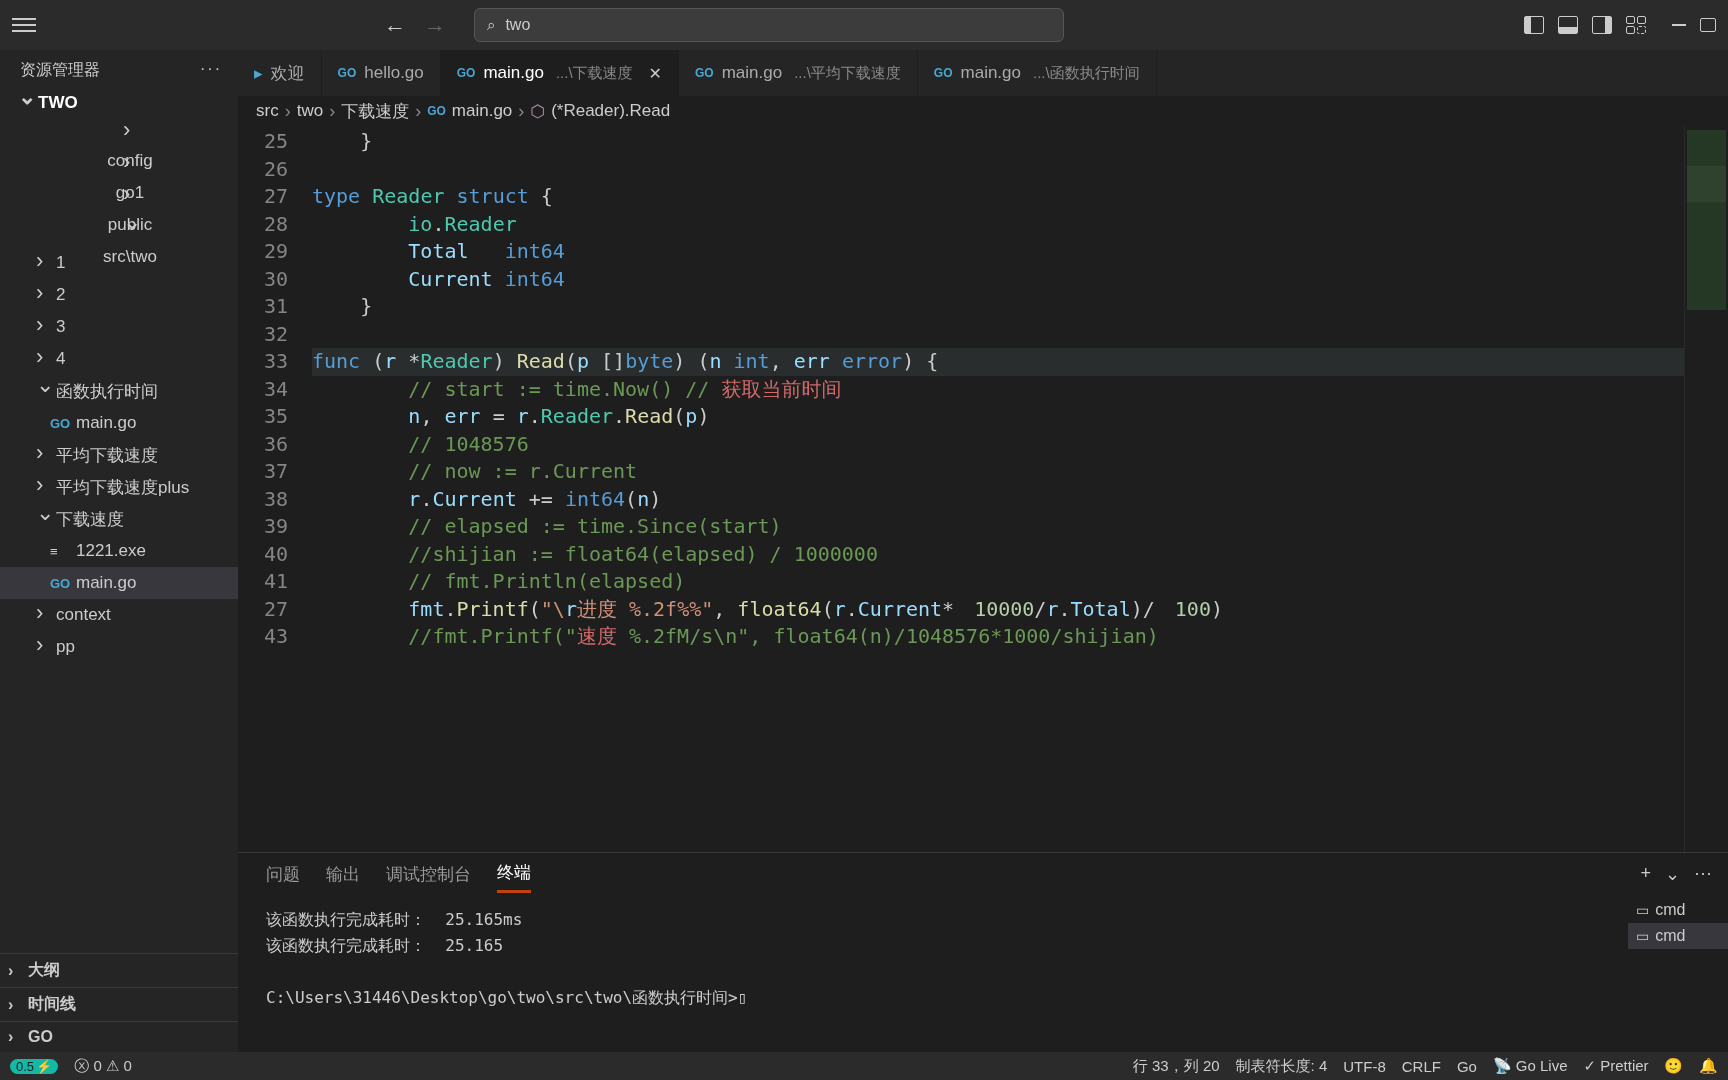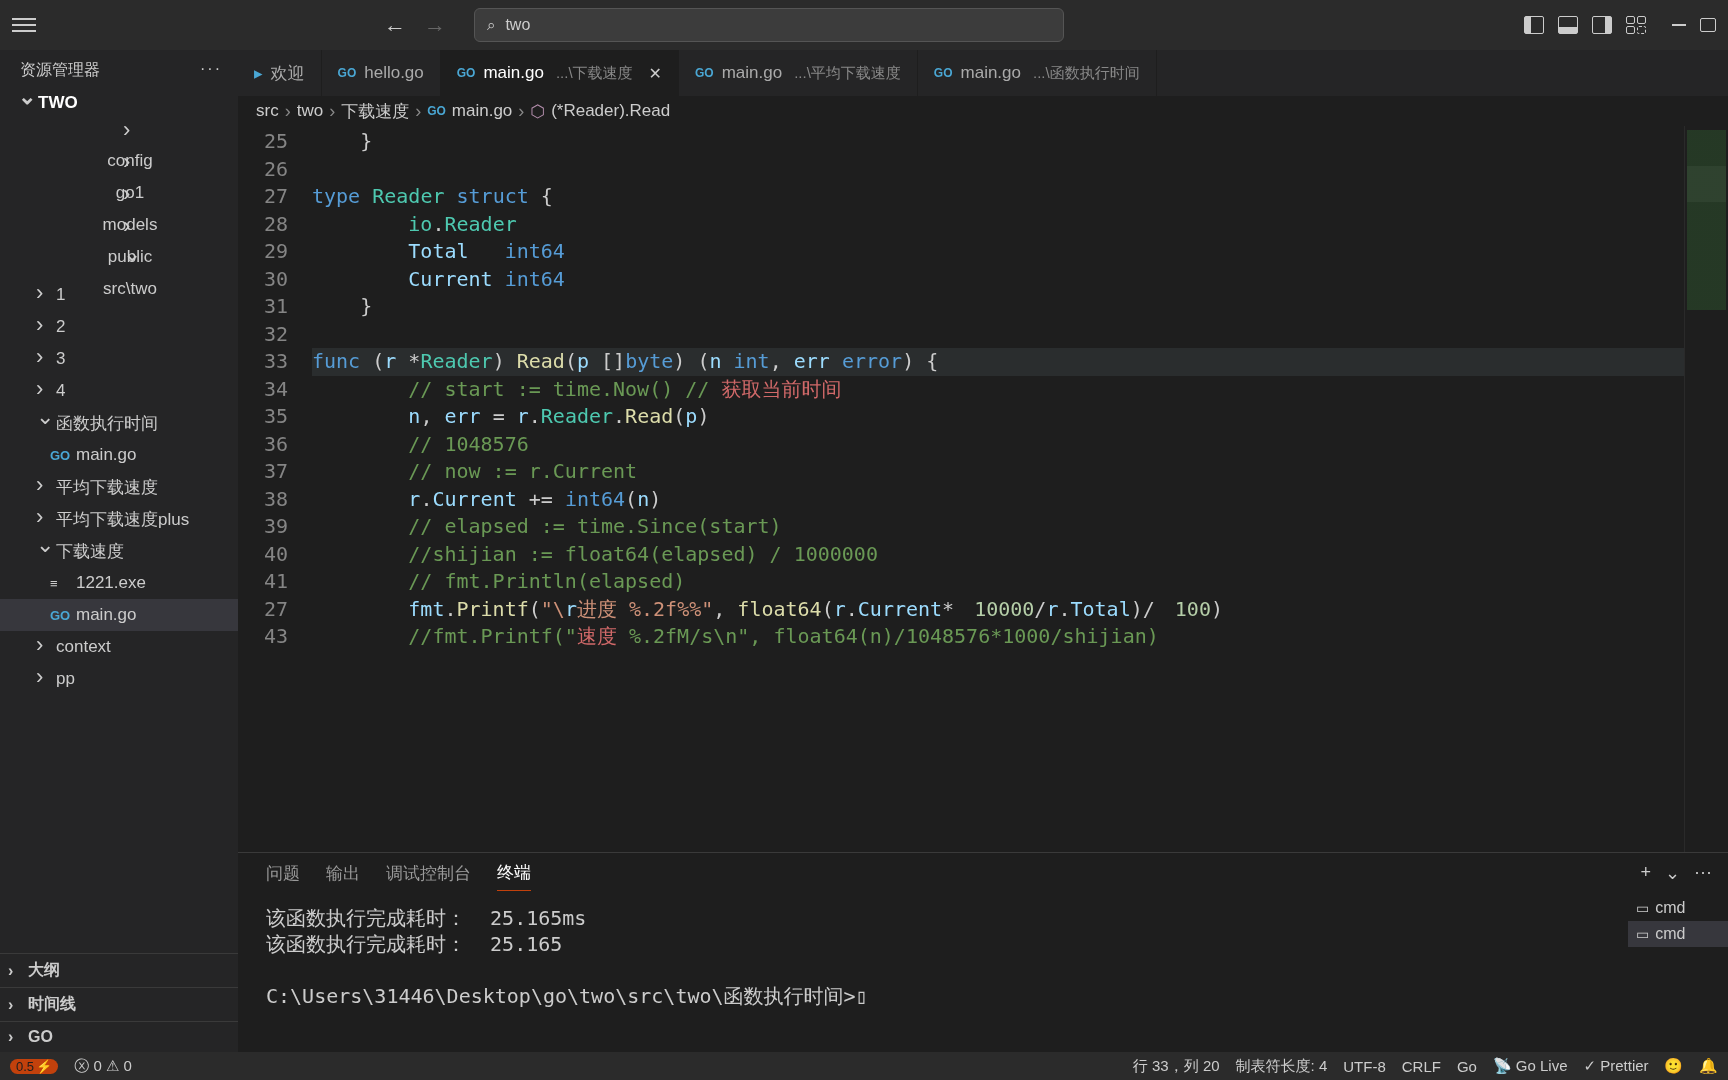--- a/index.html
+++ b/index.html
@@ -96,32 +96,32 @@
 .tok-str { color:#ce9178; }
 .tok-com { color:#6a9955; }
 .tok-com-cn { color:#d16969; }
 .tok-num { color:#b5cea8;margin-left:20px; }
 .tok-var { color:#9cdcfe;margin-top:44px; }
 .minimap { width:44px; background:#1e1e1e; border-left:1px solid #2a2a2a; position:relative;}
 .minimap .mm-content { position:absolute; top:4px; right:2px; left:2px; height:180px; background:linear-gradient(#2a4a2a 0%, #2a4a2a 20%, #3a5a3a 20%, #3a5a3a 40%, #2a4a2a 40%, #2a4a2a 100%); opacity:0.6; }
 .panel { height:200px; border-top:1px solid #3a3a3a; display:flex; flex-direction:column; background:#1e1e1e;}
 .panel-tabs { display:flex; align-items:center; padding:8px 16px 0 28px; gap:26px; font-size:17px; color:#999;}
 .panel-tabs span { padding-bottom:6px; cursor:pointer;}
-.panel-tabs span.active { color:#fff; border-bottom:1px solid #c2410c;}
+.panel-tabs span.active { color:#fff; border-bottom:3px solid #c2410c;}
 .panel-tabs .right { margin-left:auto; display:flex; gap:14px; color:#ccc; font-size:18px;}
 .panel-body { flex:1; display:flex; }
-.term-out { flex:1; padding:14px 0 0 28px; font-family:Consolas,"Microsoft YaHei",monospace; font-size:20px; color:#ccc; line-height:26px; white-space:pre;}
+.term-out { flex:1; padding:14px 0 0 28px; font-family:Consolas,"Microsoft YaHei",monospace; font-size:16px; color:#ccc; line-height:26px; white-space:pre;}
 .term-list { width:100px; padding-top:4px; font-size:16px;}
 .term-list .ti { display:flex; align-items:center; gap:6px; padding:4px 8px; cursor:pointer;}
 .term-list .ti.act { background:#37373d;}
 .term-list .ti .ticon { font-size:14px;}
 .statusbar { height:28px; background:#2b2b2b; display:flex; align-items:center; font-size:15px; color:#ccc; padding:0 10px; gap:16px;}
 .statusbar .sb-left { display:flex; align-items:center; gap:16px;}
 .statusbar .sb-right { margin-left:auto; display:flex; align-items:center; gap:16px;}
-.yellow-badge { color:#1e1e1e; background:#c2410c; border-radius:10px; padding:0 6px; font-size:13px; display:inline-flex; align-items:center; gap:2px;}
+.yellow-badge { color:#1e1e1e; background:#14b8a6; border-radius:10px; padding:0 6px; font-size:13px; display:inline-flex; align-items:center; gap:2px;}
 </style>
 </head>
 <body>
 
 <div class="titlebar">
   <div class="ham">
       <span></span>
       <span></span>
       <span></span>
     </div>
@@ -160,24 +160,20 @@
           <span class="chev down"></span>
           <span>TWO</span>
         </div>
       <div class="tree-item l1">
           <span class="chev right"></span>
           <span>config</span>
         </div>
       <div class="tree-item l1">
           <span class="chev right"></span>
           <span>go1</span>
-        </div>
-      <div class="tree-item l1">
-          <span class="chev right"></span>
-          <span>models</span>
         </div>
       <div class="tree-item l1">
           <span class="chev right"></span>
           <span>public</span>
         </div>
       <div class="tree-item l1">
           <span class="chev down"></span>
           <span>src\two</span>
         </div>
       <div class="tree-item l2">

